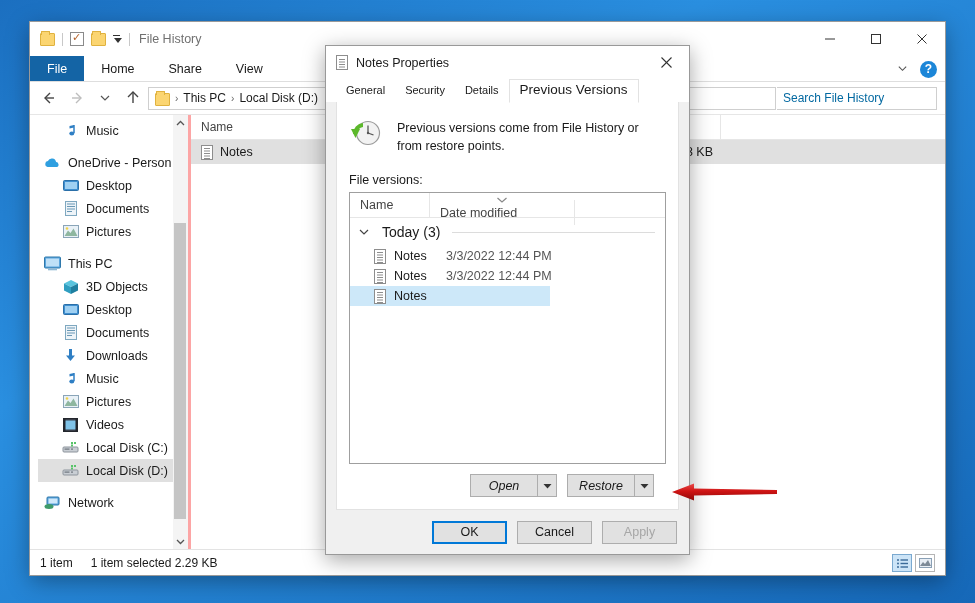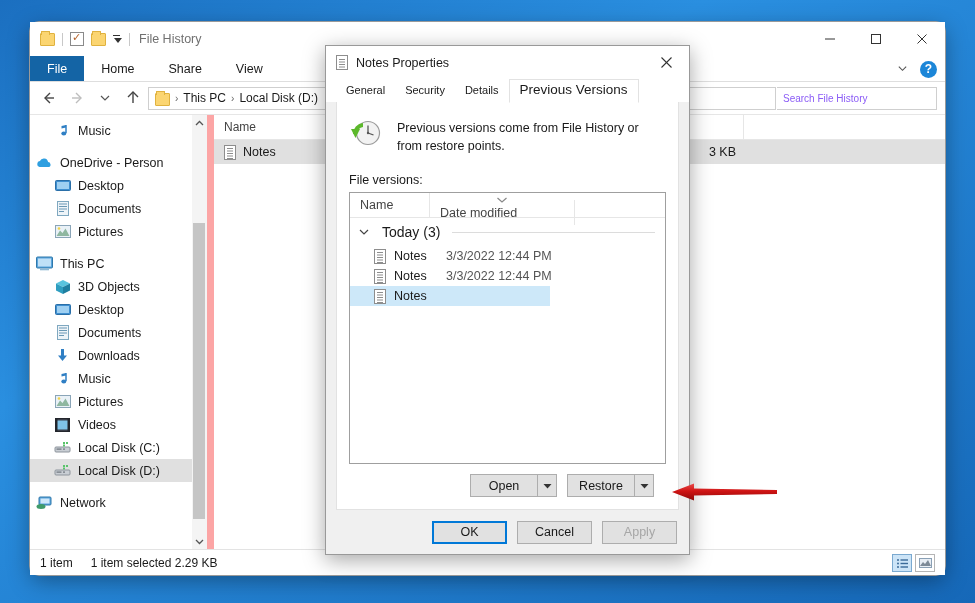--- a/index.html
+++ b/index.html
@@ -15,21 +15,21 @@
   #desktop {
     position:absolute; inset:0;
     background:linear-gradient(150deg,#1b6fc0 0%,#2a8fe0 35%,#1668b8 100%);
   }
 
   
   #explorer {
     position:absolute; left:30px; top:22px; width:915px; height:553px;
     background:#ffffff;
     box-shadow:0 0 0 1px #9a9a9a, 0 6px 22px rgba(0,0,0,.35);
-    display:flex; flex-direction:column;border-radius:9px;
+    display:flex; flex-direction:column;
   }
   
   .titlebar {
     height:34px; background:#ffffff; display:flex; align-items:center;
     padding-left:10px; flex:0 0 auto; position:relative;
   }
   .qat { display:flex; align-items:center; gap:7px; }
   .folder-ico {
     width:15px; height:13px; background:#fbd571; border:1px solid #e0b23f;
     border-radius:1px; position:relative;
@@ -76,28 +76,28 @@
   .addrbar { height:32px; display:flex; align-items:center; padding:0 8px 0 6px;
              background:#fff; flex:0 0 auto; gap:2px; }
   .navbtn { width:26px; height:26px; display:flex; align-items:center; justify-content:center; }
   .crumbbox {
     flex:0 0 628px; height:23px; border:1px solid #cfcfcf; background:#fff;
     display:flex; align-items:center; padding:0 6px; gap:5px; font-size:12px; color:#1a1a1a;
   }
   .crumb-sep { color:#666; font-size:10px; }
   .searchbox {
     flex:1; height:23px; border:1px solid #cfcfcf; border-left:none; background:#fff;
-    display:flex; align-items:center; padding:0 6px; font-size:10px; color:#8b5cf6;
+    display:flex; align-items:center; padding:0 6px; font-size:12px; color:#0369a1;
     margin-left:-1px; overflow:hidden;
   }
 
   
   .ebody { flex:1; display:flex; min-height:0; border-top:1px solid #e6e6e6; }
-  .navpane { width:184px; position:relative; background:#fff;
-             border-right:7px solid #fca5a5; overflow:hidden; }
+  .navpane { width:161px; position:relative; background:#fff;
+             border-right:3px solid #fca5a5; overflow:hidden;padding-left:8px; }
   .navlist { padding-top:4px; }
   .navitem { height:23px; display:flex; align-items:center; font-size:12.5px;
              color:#1a1a1a; padding-left:6px; gap:7px; }
   .navitem.selected { background:#e0e0e0; }
   .navitem .ico { width:17px; display:flex; justify-content:center; align-items:center; }
   .indent1 { padding-left:24px; }
   .indent0 { padding-left:6px; }
   .gap { height:9px; }
 
   .navscroll { position:absolute; right:0; top:0; width:15px; height:100%;
@@ -173,21 +173,21 @@
               font-size:14px; color:#1a1a1a; }
   .fv-group-line { flex:1; height:1px; background:#dcdcdc; margin-right:10px; }
   .fv-row { height:20px; display:flex; align-items:center; font-size:12.5px;
             color:#1a1a1a; padding-left:24px; gap:8px; }
   .fv-row.selected { background:#cde8f9; }
   .fv-row .date { color:#555; }
   .fv-row.selected .date { color:#1a1a1a; }
   .fv-rows-wrap { flex:1; }
 
   .splitbtns { display:flex; justify-content:flex-end; gap:10px;
-               margin:10px 12px 0 0; }
+               margin:10px 12px 0 0;font-style:italic; }
   .splitbtn { height:23px; display:flex; border:1px solid #adadad; background:#e1e1e1; }
   .splitbtn .main { width:66px; display:flex; align-items:center; justify-content:center;
                     font-size:12.5px; color:#1a1a1a; }
   .splitbtn .arrow { width:19px; border-left:1px solid #adadad; display:flex;
                      align-items:center; justify-content:center; }
 
   .dlg-footer { height:44px; display:flex; align-items:center; justify-content:flex-end;
                 gap:10px; padding-right:12px; flex:0 0 auto; }
   .dbtn { width:75px; height:23px; border:1px solid #adadad; background:#e1e1e1;
           font-size:12.5px; color:#1a1a1a; display:flex; align-items:center;

